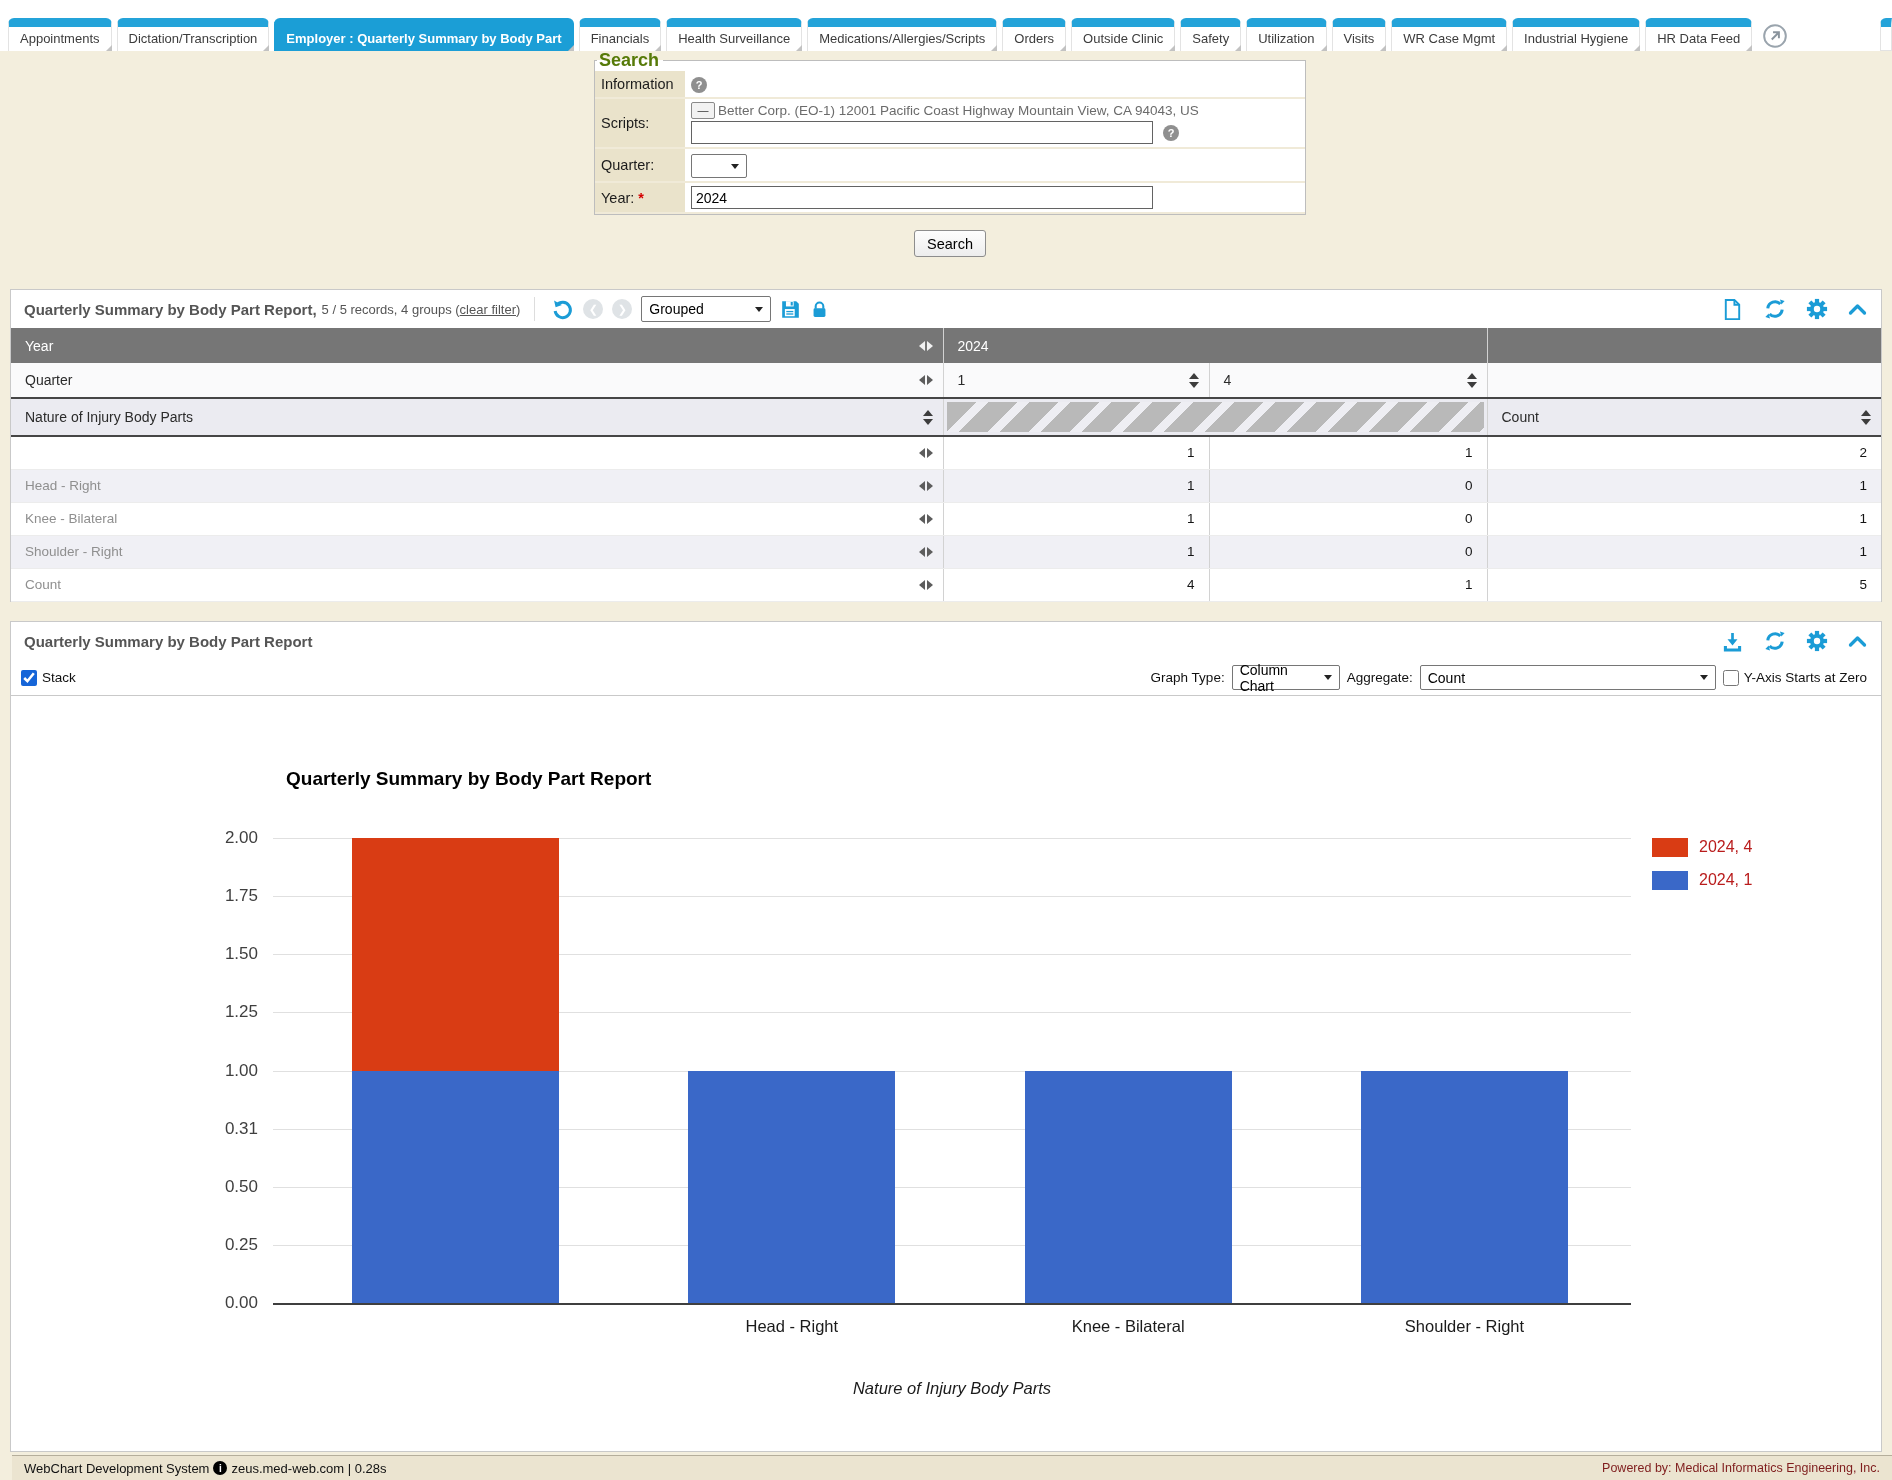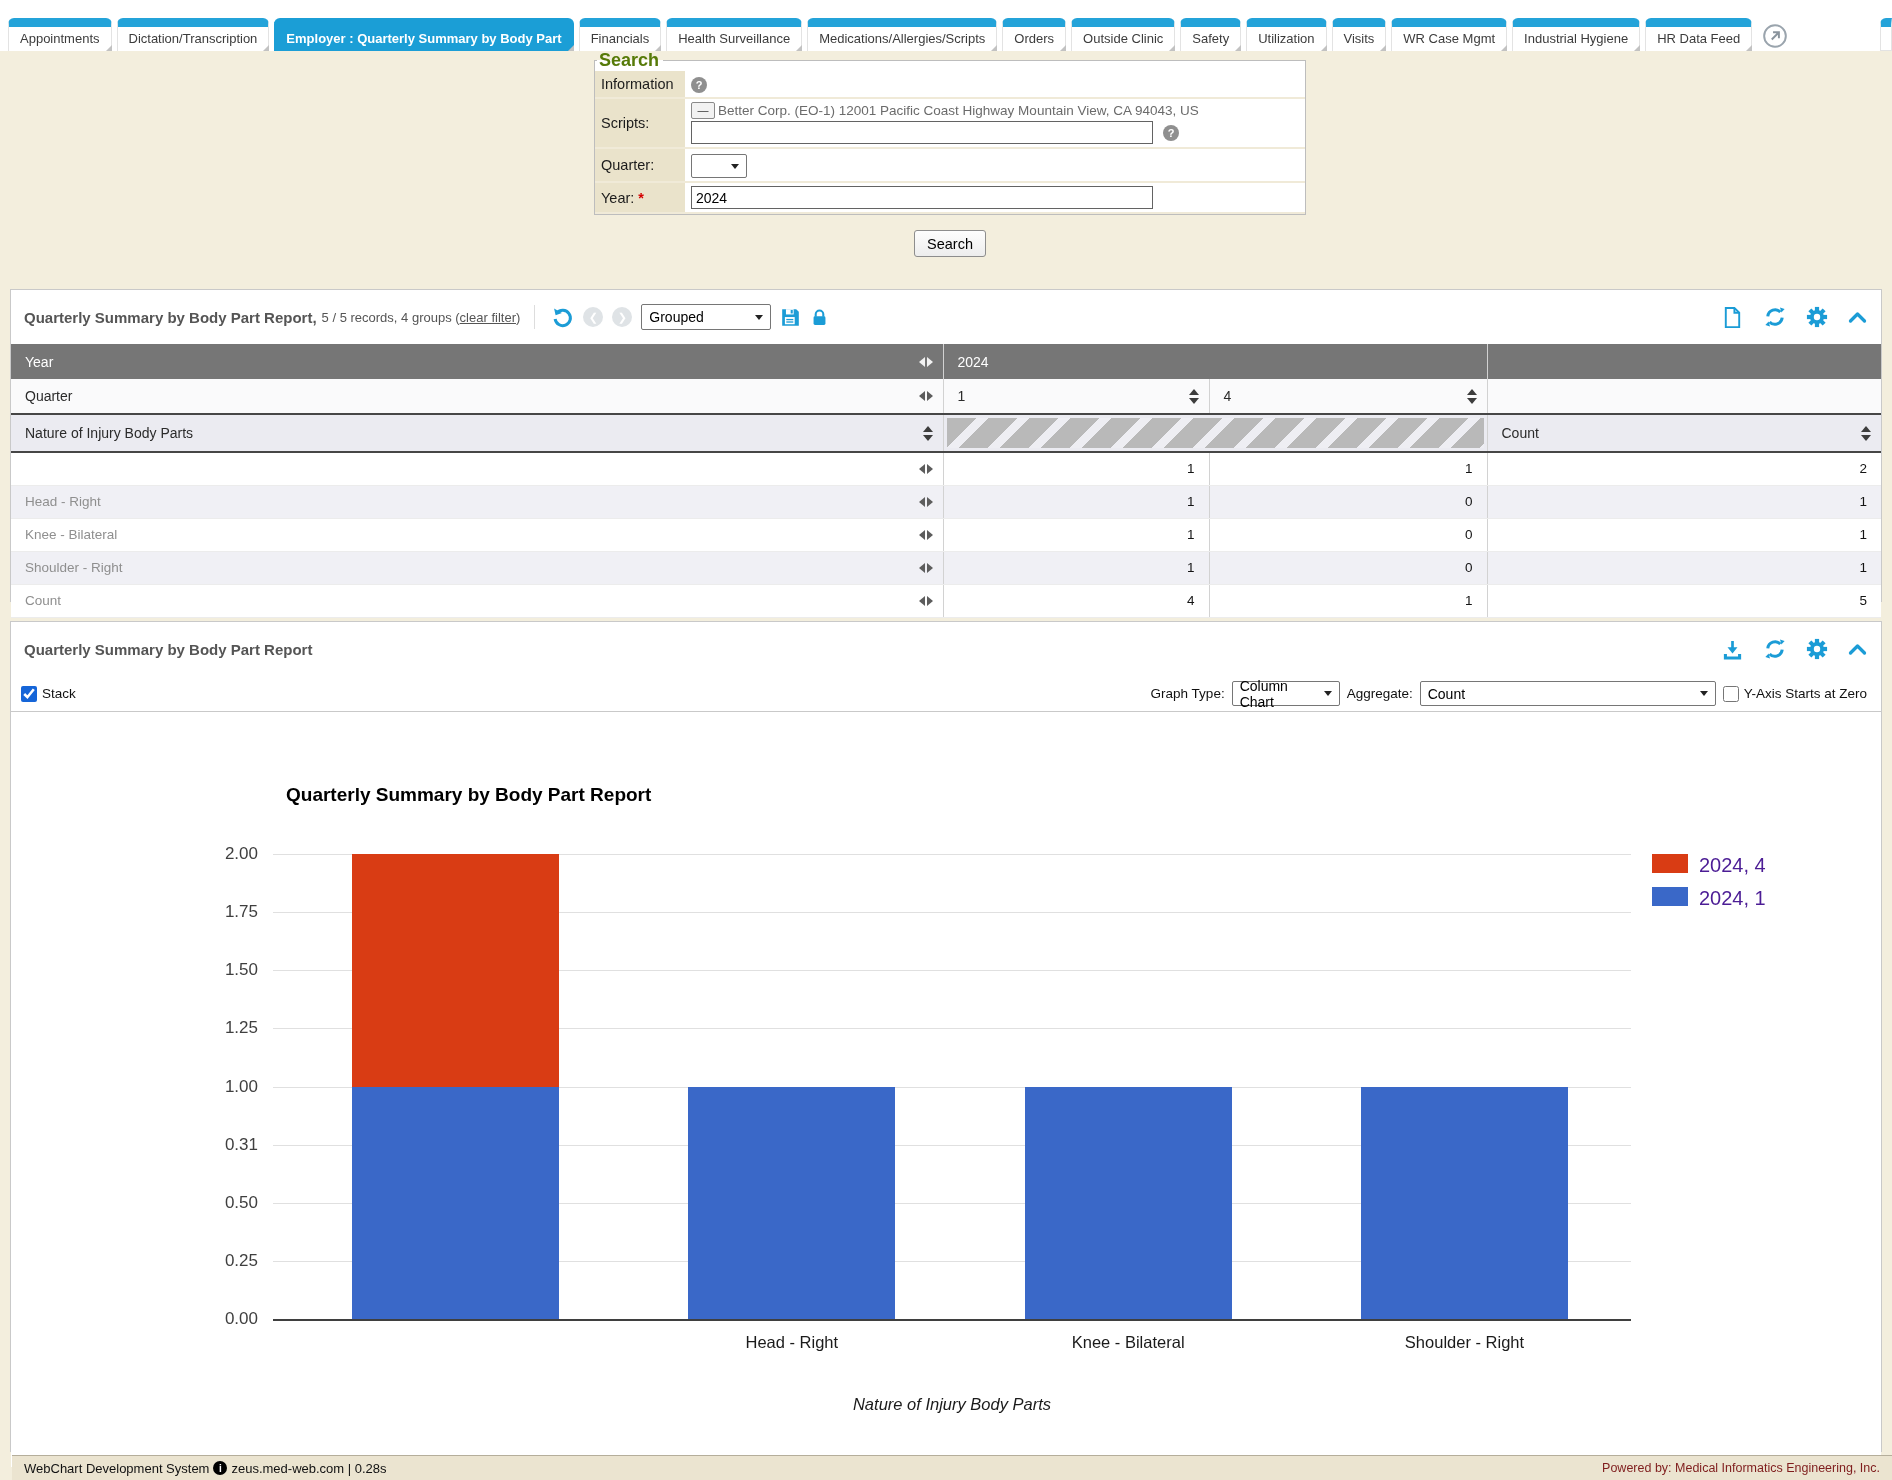--- a/index.html
+++ b/index.html
@@ -50,21 +50,21 @@
   .quarter-select { width:56px; }
   .btn-row { text-align:center; margin-top:15px; }
   .search-btn { width:72px; height:27px; font-size:14.5px; color:#000; border:1px solid #8d8d8d;
                 border-radius:3px; background:linear-gradient(#fdfdfd,#ededed); cursor:pointer;
                 font-family:"Liberation Sans", sans-serif; }
 
   
   .panel { position:absolute; left:10px; width:1872px; background:#fff; border:1px solid #c9c9c9; }
   .p1 { top:289px; height:313px; }
   .p2 { top:621px; height:831px; }
-  .panel-hd { height:54px; display:flex; align-items:center; padding:0 13px; }
+  .panel-hd { height:38px; display:flex; align-items:center; padding:0 13px; }
   .panel-title { font-weight:bold; color:#555; font-size:15px; white-space:nowrap; }
   .panel-sub { color:#555; font-size:13px; margin-left:5px; white-space:nowrap; }
   .clear-filter { color:#555; text-decoration:underline; cursor:pointer; }
   .hd-tools { display:flex; align-items:center; gap:9px; margin-left:14px; padding-left:16px;
               border-left:1px solid #ddd; height:24px; }
   .circle-btn { width:20px; height:20px; border-radius:50%; background:#dfe3e6; color:#fff;
                 display:flex; align-items:center; justify-content:center; font-size:11px; cursor:default; }
   .grouped-select { width:130px; height:26px; }
   .hd-icons { margin-left:auto; display:flex; gap:19px; align-items:center; }
   .hd-icons > * { cursor:pointer; }
@@ -110,21 +110,21 @@
   .chart-area { position:relative; height:755px; background:#fff; }
   .chart-title { position:absolute; left:275px; top:72px; font-size:19px; font-weight:bold; color:#000; }
   .gridline { position:absolute; height:1px; background:#e0e0e0; }
   .gridline.zero { height:2px; background:#3f3f3f; }
   .ytick { position:absolute; width:72px; text-align:right; font-size:17px; color:#3f3f3f; }
   .bar { position:absolute; }
   .xlab { position:absolute; width:330px; text-align:center; font-size:16.5px; color:#1b1b1b; }
   .axis-title { position:absolute; width:420px; text-align:center; font-style:italic;
                 font-size:16.5px; color:#1b1b1b; }
   .legend-swatch { position:absolute; width:36px; height:19px; }
-  .legend-label { position:absolute; font-size:20px; color:#4c1d95; }
+  .legend-label { position:absolute; font-size:16px; color:#b91c1c; }
 
   
   .footer { position:absolute; left:12px; right:0; top:1455px; height:25px; background:#ebe4d0;
             border-top:1px solid #b5ae9b; display:flex; align-items:center; padding:0 12px;
             font-size:13px; color:#111; }
   .footer .right { margin-left:auto; font-size:12.5px; color:#7f1d1d; }
   .info-dot { display:inline-flex; width:14px; height:14px; border-radius:50%; background:#000;
               color:#fff; font-size:10px; font-weight:bold; align-items:center; justify-content:center;
               margin:0 4px; }
   svg { display:block; }

